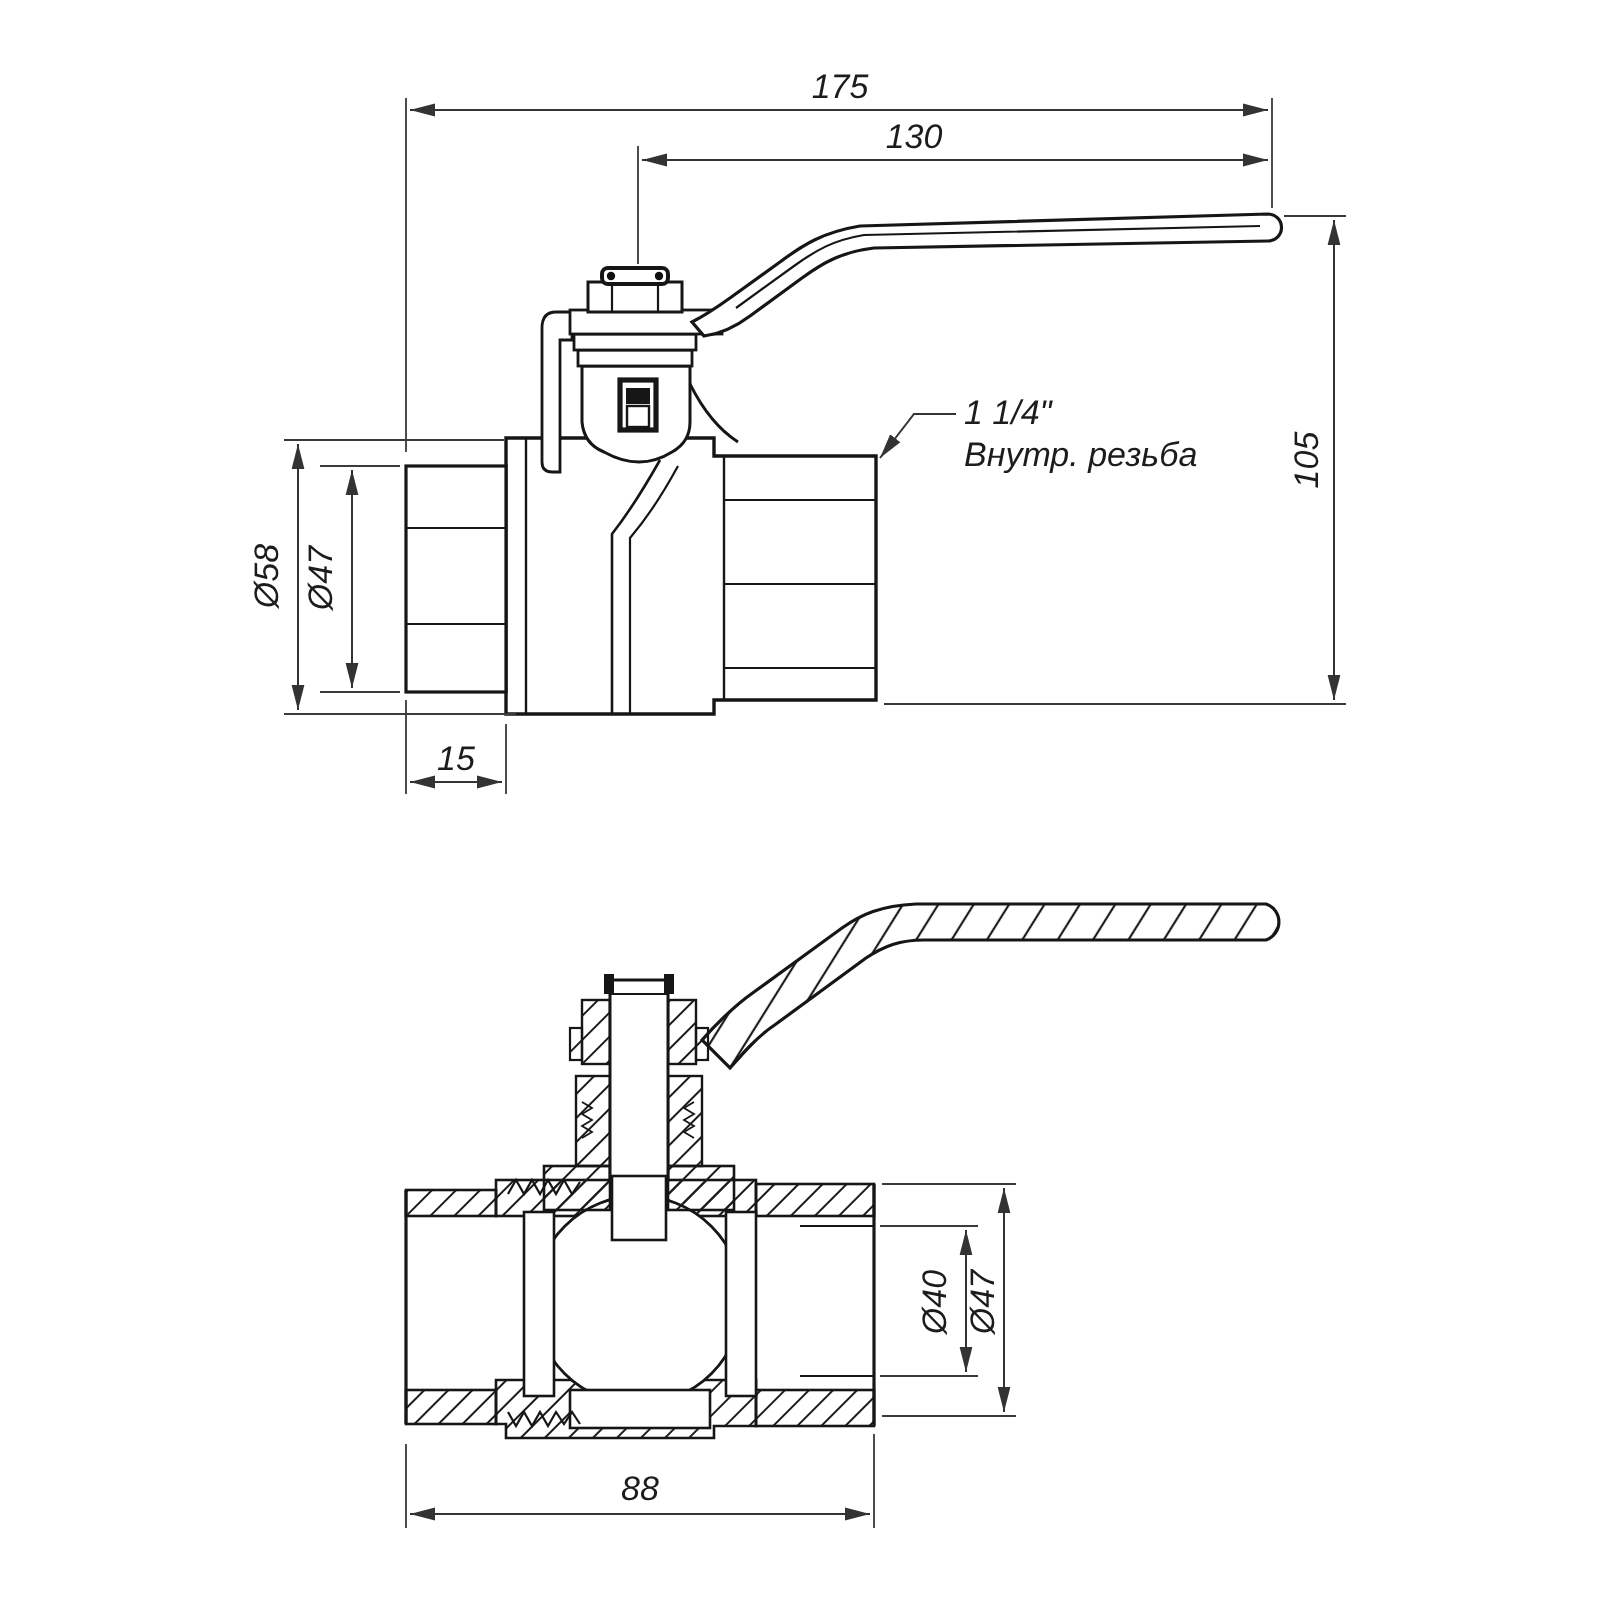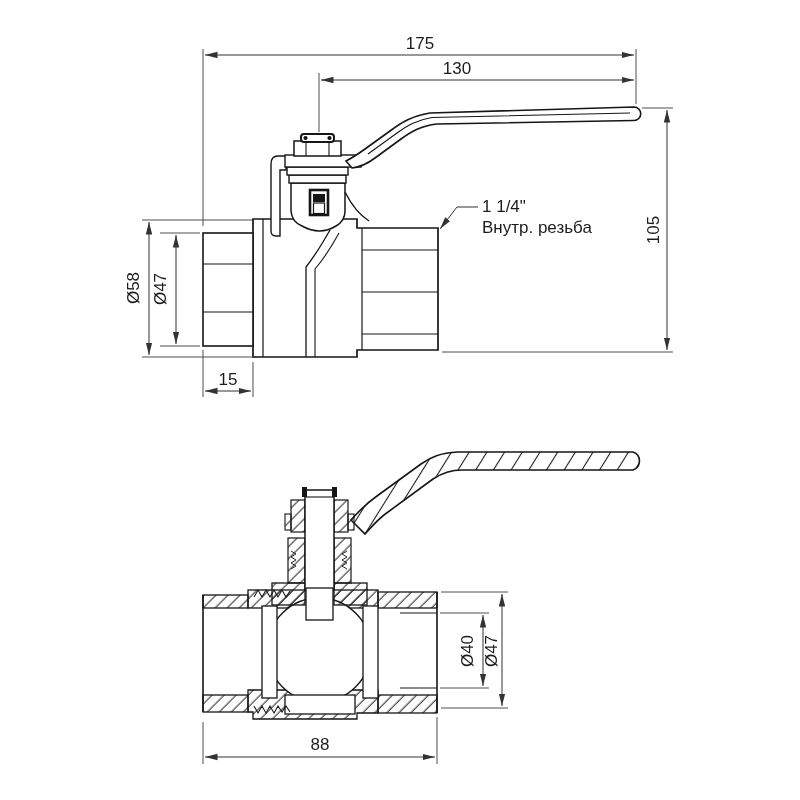--- a/index.html
+++ b/index.html
@@ -1,17 +1,17 @@
 <!DOCTYPE html>
 <html><head>
 <meta charset="utf-8">
 <style>
   html,body{margin:0;padding:0;background:#fff;}
   .stage{position:relative;width:800px;height:800px;background:#fff;overflow:hidden;
-         font-family:"Liberation Sans", sans-serif;}
+         font-family:"Liberation Sans", sans-serif;font-style:italic;}
   svg{display:block;width:800px;height:800px;}
   text{font-family:"Liberation Sans", sans-serif;font-size:17px;fill:#1c1c1c;}
   .dimline{stroke:#333;stroke-width:1;fill:none;}
   .extline{stroke:#3a3a3a;stroke-width:0.9;fill:none;}
   .outline{stroke:#161616;fill:#fff;}
   .detail{stroke:#161616;fill:none;}
   .hatched{stroke:#161616;fill:url(#hatch);}
   .hatchedW{stroke:#161616;fill:url(#hatchWide);}
 </style>
 </head>

